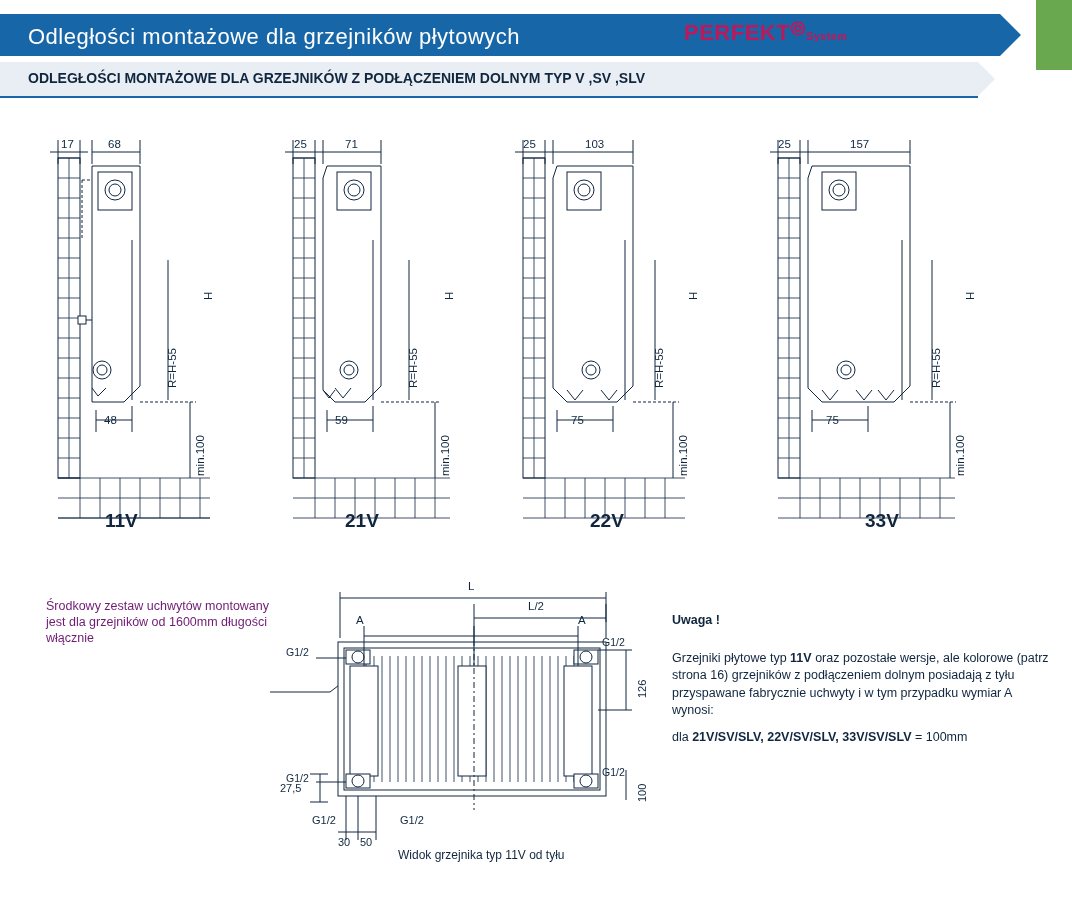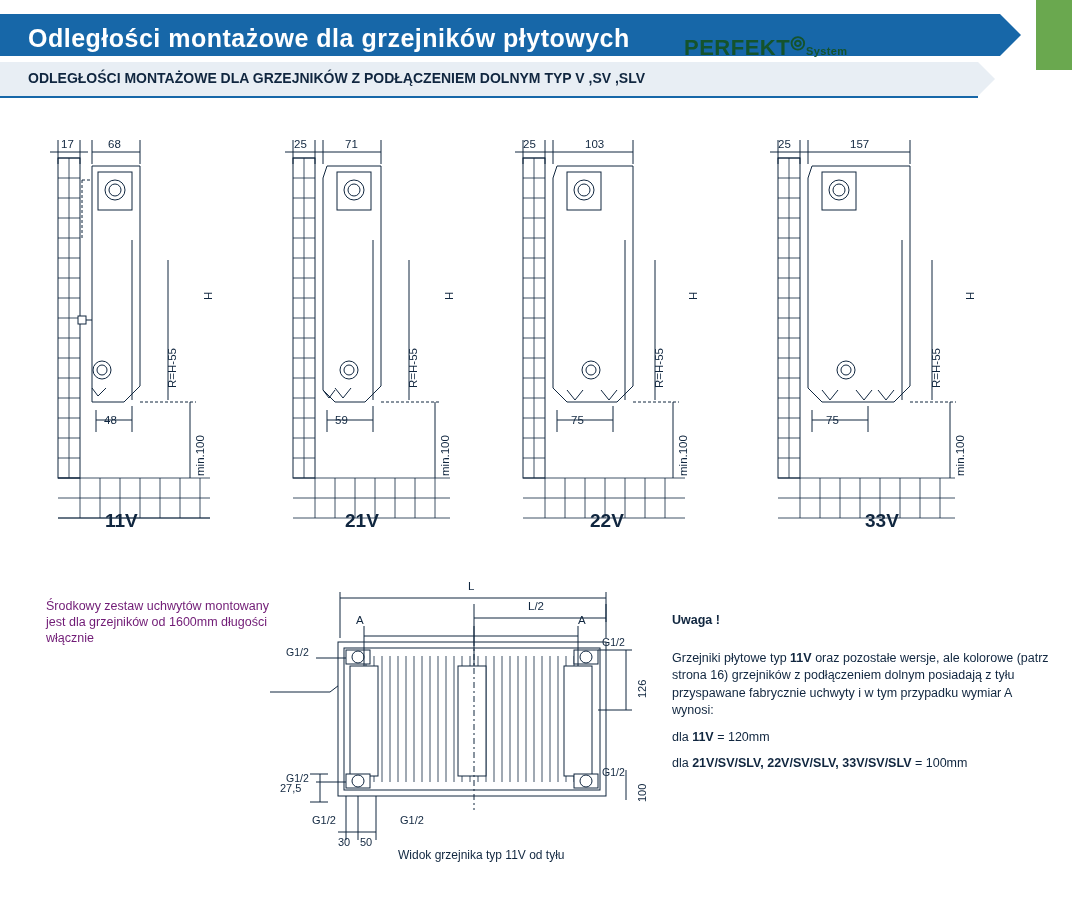--- a/index.html
+++ b/index.html
@@ -10,22 +10,22 @@
     color:#10263f;
     position:relative;
     overflow:hidden;
   }
   .page{position:relative;width:1072px;height:898px;}
 
   
   .hdr-band{position:absolute;left:0;top:14px;width:1000px;height:42px;background:#1767a8;}
   .hdr-band:after{content:"";position:absolute;right:-21px;top:0;border-top:21px solid transparent;border-bottom:21px solid transparent;border-left:21px solid #1767a8;}
   .hdr-green{position:absolute;right:0;top:0;width:36px;height:70px;background:#6aa84f;}
-  .hdr-title{position:absolute;left:28px;top:24px;font-size:25px;font-weight:bold;color:#fff;letter-spacing:.5px;}
-  .brand{position:absolute;left:684px;top:35px;color:#14532d;font-weight:bold;font-size:22px;letter-spacing:.5px;}
+  .hdr-title{position:absolute;left:28px;top:24px;font-size:22px;font-weight:normal;color:#fff;letter-spacing:.5px;}
+  .brand{position:absolute;left:684px;top:20px;color:#be185d;font-weight:bold;font-size:22px;letter-spacing:.5px;}
   .brand .q{font-size:19px;position:relative;top:-5px;}
   .brand .sys{font-size:11px;font-weight:bold;letter-spacing:.4px;}
 
   .hdr-band2{position:absolute;left:0;top:62px;width:978px;height:34px;background:#e8eef4;border-bottom:2px solid #1767a8;}
   .hdr-band2:after{content:"";position:absolute;right:-17px;top:0;border-top:17px solid transparent;border-bottom:17px solid transparent;border-left:17px solid #e8eef4;}
   .hdr-sub{position:absolute;left:28px;top:70px;font-size:14px;font-weight:bold;color:#10263f;}
 
   
   .panel{position:absolute;top:120px;width:250px;height:420px;}
   .p1{left:20px;} .p2{left:265px;} .p3{left:505px;} .p4{left:760px;}
@@ -436,17 +436,16 @@
     <span class="lbl" style="left:58px;top:266px;font-size:11px;">30</span>
     <span class="lbl" style="left:80px;top:266px;font-size:11px;">50</span>
     <span class="lbl" style="left:32px;top:244px;font-size:11px;">G1/2</span>
     <span class="lbl" style="left:120px;top:244px;font-size:11px;">G1/2</span>
   </div>
   <div class="caption">Widok grzejnika typ 11V od tyłu</div>
 
   <div class="note-right">
     <div class="t">Uwaga !</div>
     <p><span>Grzejniki płytowe typ </span><b>11V</b><span> oraz pozostałe wersje, ale kolorowe (patrz strona 16) grzejników z podłączeniem dolnym posiadają z tyłu przyspawane fabrycznie uchwyty i w tym przypadku wymiar A wynosi:</span></p>
-    <p><span>dla </span><b>11V</b><span> = 120mm</span></p>
     <p><span>dla </span><b>21V/SV/SLV, 22V/SV/SLV, 33V/SV/SLV</b><span> = 100mm</span></p>
   </div>
 
 </div>
 
 </body></html>

